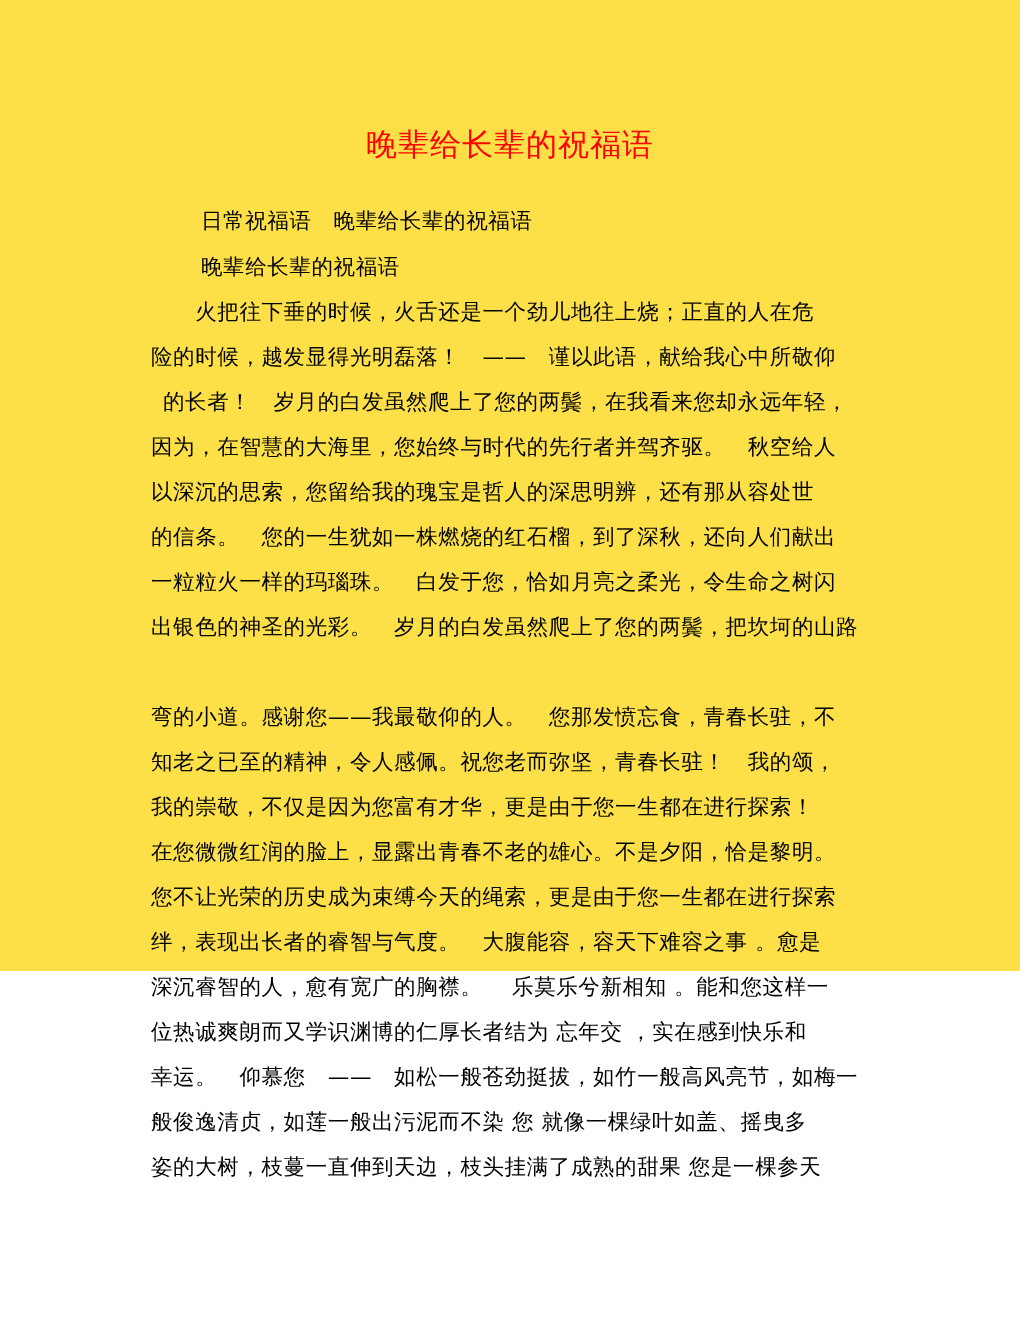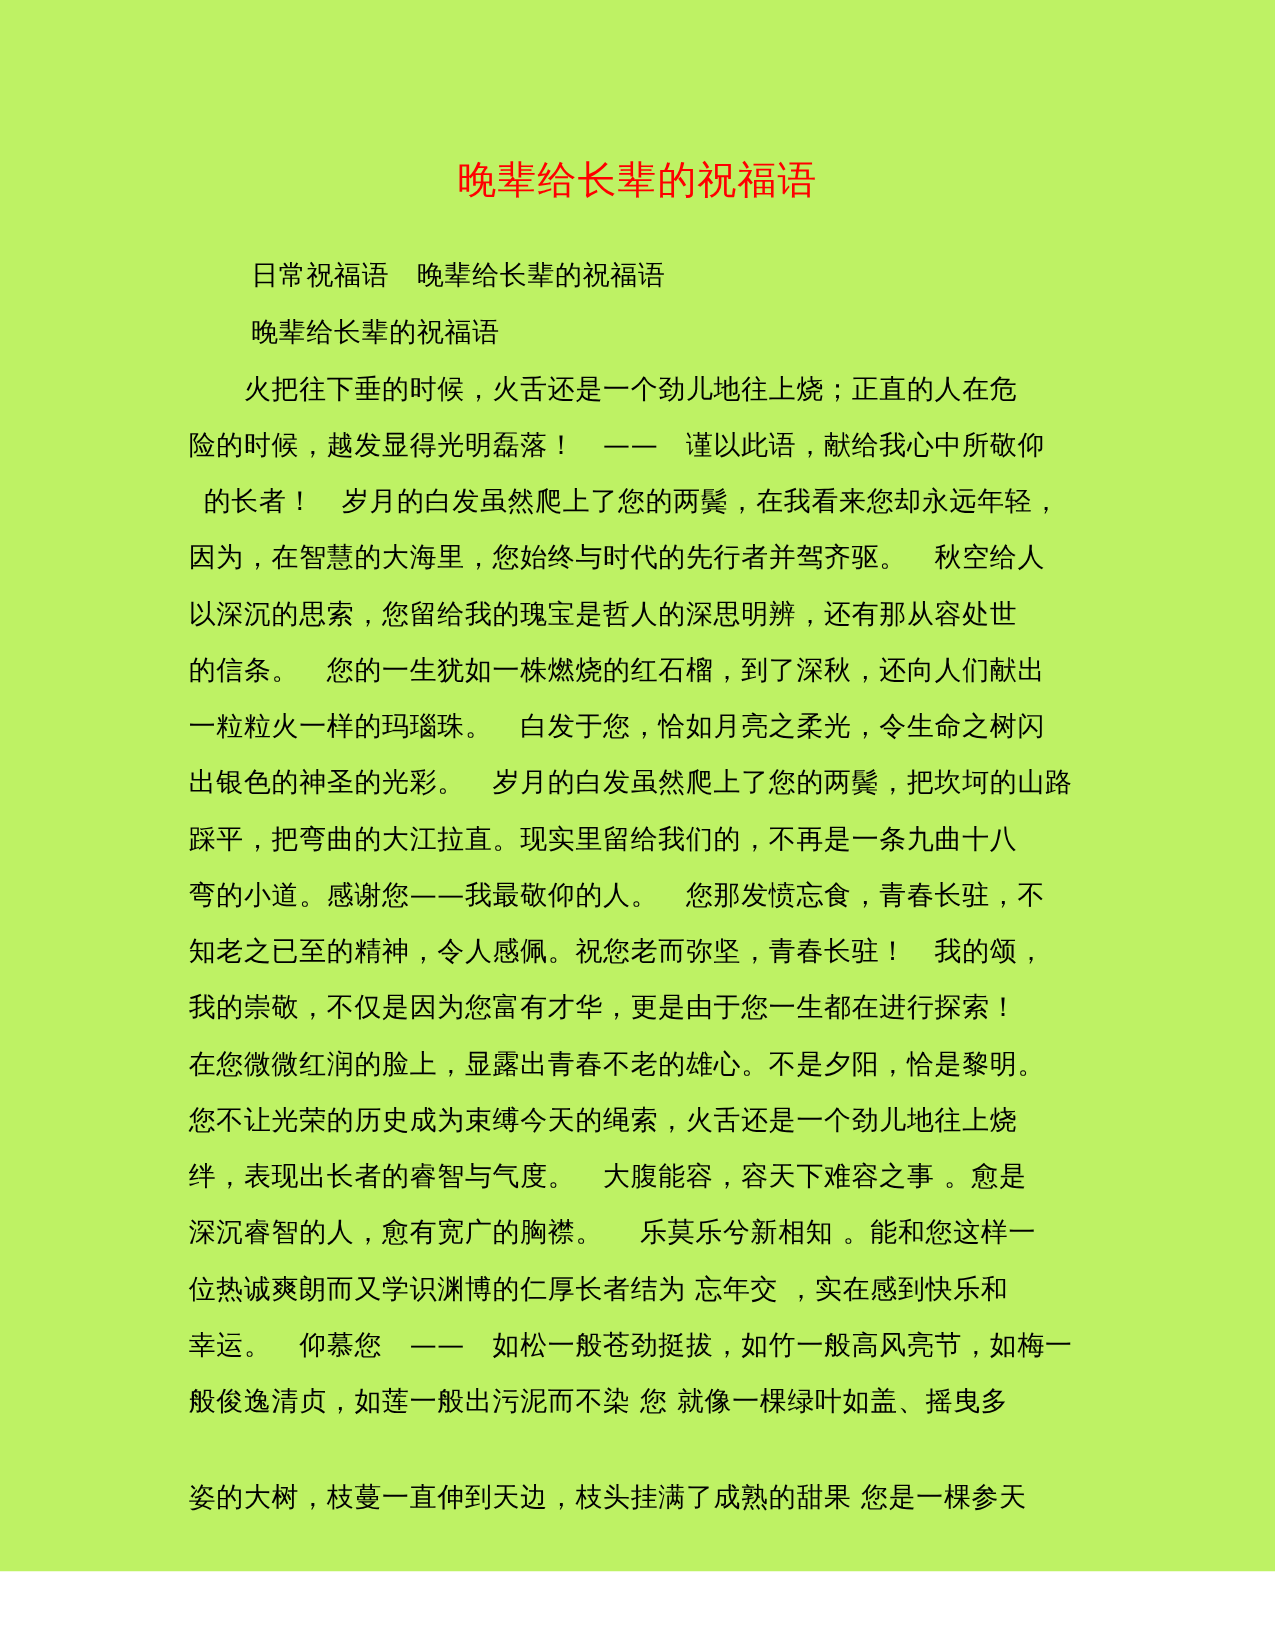--- a/index.html
+++ b/index.html
@@ -13,22 +13,22 @@
       position: relative;
       overflow: hidden;
       font-family: "DejaVu Sans", "Liberation Sans", sans-serif;
       color: #000000;
     }
     .page {
       position: absolute;
       left: 0;
       top: 0;
       width: 1020px;
-      height: 1257px;
-      background: #bef264;
+      height: 971px;
+      background: #fde047;
     }
     .title {
       position: absolute;
       left: 0;
       width: 1020px;
       top: 122px;
       text-align: center;
       font-family: "DejaVu Serif", "Liberation Serif", serif;
       font-size: 31px;
       line-height: 44px;
@@ -60,26 +60,25 @@
   <div class="line subhead" style="top:252px;">晚辈给长辈的祝福语</div>
 
   <div class="line" style="top:297px;">　　火把往下垂的时候，火舌还是一个劲儿地往上烧；正直的人在危</div>
   <div class="line" style="top:342px;">险的时候，越发显得光明磊落！　——　谨以此语，献给我心中所敬仰</div>
   <div class="line" style="top:387px;margin-left:12px;">的长者！　岁月的白发虽然爬上了您的两鬓，在我看来您却永远年轻，</div>
   <div class="line" style="top:432px;text-align:right;">因为，在智慧的大海里，您始终与时代的先行者并驾齐驱。　秋空给人</div>
   <div class="line" style="top:477px;">以深沉的思索，您留给我的瑰宝是哲人的深思明辨，还有那从容处世</div>
   <div class="line" style="top:522px;">的信条。　您的一生犹如一株燃烧的红石榴，到了深秋，还向人们献出</div>
   <div class="line" style="top:567px;">一粒粒火一样的玛瑙珠。　白发于您，恰如月亮之柔光，令生命之树闪</div>
   <div class="line" style="top:612px;">出银色的神圣的光彩。　岁月的白发虽然爬上了您的两鬓，把坎坷的山路</div>
-  <div class="line" style="top:657px;">踩平，把弯曲的大江拉直。现实里留给我们的，不再是一条九曲十八</div>
   <div class="line" style="top:702px;">弯的小道。感谢您——我最敬仰的人。　您那发愤忘食，青春长驻，不</div>
   <div class="line" style="top:747px;">知老之已至的精神，令人感佩。祝您老而弥坚，青春长驻！　我的颂，</div>
   <div class="line" style="top:792px;">我的崇敬，不仅是因为您富有才华，更是由于您一生都在进行探索！</div>
   <div class="line" style="top:837px;">在您微微红润的脸上，显露出青春不老的雄心。不是夕阳，恰是黎明。</div>
-  <div class="line" style="top:882px;"> 您不让光荣的历史成为束缚今天的绳索，火舌还是一个劲儿地往上烧</div>
+  <div class="line" style="top:882px;"> 您不让光荣的历史成为束缚今天的绳索，更是由于您一生都在进行探索</div>
   <div class="line" style="top:927px;">绊，表现出长者的睿智与气度。　大腹能容，容天下难容之事 。愈是</div>
   <div class="line" style="top:972px;">深沉睿智的人，愈有宽广的胸襟。　 乐莫乐兮新相知 。能和您这样一</div>
   <div class="line" style="top:1017px;">位热诚爽朗而又学识渊博的仁厚长者结为 忘年交 ，实在感到快乐和</div>
   <div class="line" style="top:1062px;">幸运。　仰慕您　——　如松一般苍劲挺拔，如竹一般高风亮节，如梅一</div>
   <div class="line" style="top:1107px;">般俊逸清贞，如莲一般出污泥而不染 您 就像一棵绿叶如盖、摇曳多</div>
-  <div class="line" style="top:1184px;">姿的大树，枝蔓一直伸到天边，枝头挂满了成熟的甜果 您是一棵参天</div>
+  <div class="line" style="top:1152px;">姿的大树，枝蔓一直伸到天边，枝头挂满了成熟的甜果 您是一棵参天</div>
 
 </div>
 
 </body></html>

